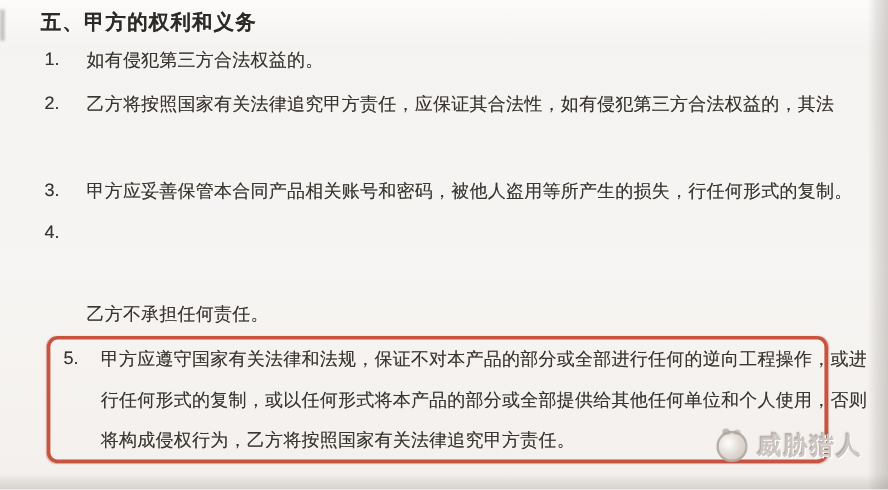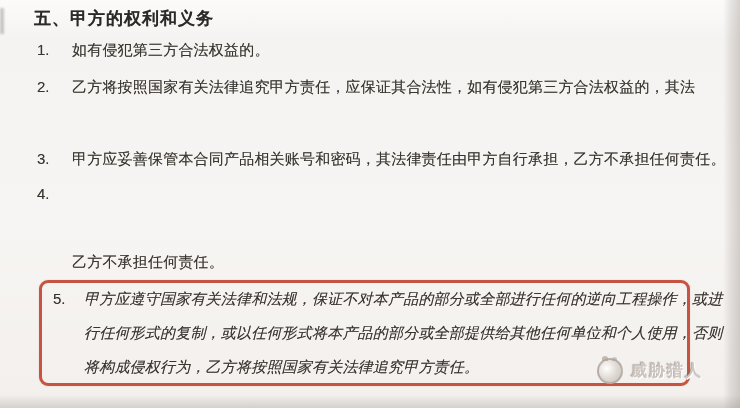--- a/index.html
+++ b/index.html
@@ -20,37 +20,37 @@
   .title{
     position:absolute;left:33px;top:6px;margin:1px;
     font-size:17px;font-weight:700;color:#2c2926;letter-spacing:1px;white-space:nowrap;
     text-shadow:0 0 0.5px rgba(44,41,38,0.6);
   }
   .row{position:absolute;left:0;width:740px;height:20px;white-space:nowrap;
     font-size:15px;color:#39352f;text-shadow:0 0 0.5px rgba(57,53,47,0.5);}
   .num{position:absolute;left:37px;}
   .txt{position:absolute;left:72px;letter-spacing:0.2px;}
   .row.boxed .num{left:53px;}
-  .row.boxed .txt{left:84px;font-style:italic;}
+  .row.boxed .txt{left:84px;}
   
   .highlight-box{
     position:absolute;left:39px;top:280px;width:645px;height:100px;
     border:3px solid #c65440;border-radius:9px;z-index:2;
     box-shadow:0 0 1px rgba(198,84,64,0.5);
   }
   
   .watermark{position:absolute;left:597px;top:358px;z-index:3;display:flex;align-items:center;}
   .wm-logo{width:26px;height:26px;border-radius:50%;margin-right:8px;position:relative;
     background:radial-gradient(circle at 35% 38%,rgba(255,255,255,0.95) 0%,rgba(214,206,200,0.75) 55%,rgba(178,168,160,0.65) 100%);
     border:2px solid rgba(172,162,154,0.75);box-sizing:border-box;}
   .wm-logo::before{content:"";position:absolute;left:3px;top:-4px;width:6px;height:5px;
     border-radius:50% 50% 0 0;background:rgba(172,162,154,0.7);}
   .wm-logo::after{content:"";position:absolute;right:4px;top:-3px;width:5px;height:4px;
     border-radius:50% 50% 0 0;background:rgba(172,162,154,0.55);}
-  .wm-text{font-size:16px;font-weight:700;letter-spacing:2px;white-space:nowrap;
+  .wm-text{font-size:20px;font-weight:700;letter-spacing:2px;white-space:nowrap;
     color:#cdc5bf;text-shadow:1px 1px 0 #ffffff,-1px -1px 1px rgba(120,110,104,0.55);}
 </style>
 </head>
 <body>
 
 <div class="page">
 
   <div class="right-shade"></div>
   <div class="bottom-shade"></div>
   <div class="left-smudge"></div>
@@ -62,21 +62,21 @@
     <span class="txt">如有侵犯第三方合法权益的。</span>
   </div>
 
   <div class="row" style="top:78px">
     <span class="num">2.</span>
     <span class="txt">乙方将按照国家有关法律追究甲方责任，应保证其合法性，如有侵犯第三方合法权益的，其法</span>
   </div>
 
   <div class="row" style="top:150px">
     <span class="num">3.</span>
-    <span class="txt">甲方应妥善保管本合同产品相关账号和密码，其法律责任由甲方自行承担，乙方不承担任何责任。</span>
+    <span class="txt">甲方应妥善保管本合同产品相关账号和密码，被他人盗用等所产生的损失，行任何形式的复制。</span>
   </div>
 
   <div class="row" style="top:185px">
     <span class="num">4.</span>
   </div>
   <div class="row" style="top:253px">
     <span class="txt">乙方不承担任何责任。</span>
   </div>
 
   <div class="row boxed" style="top:290px">

